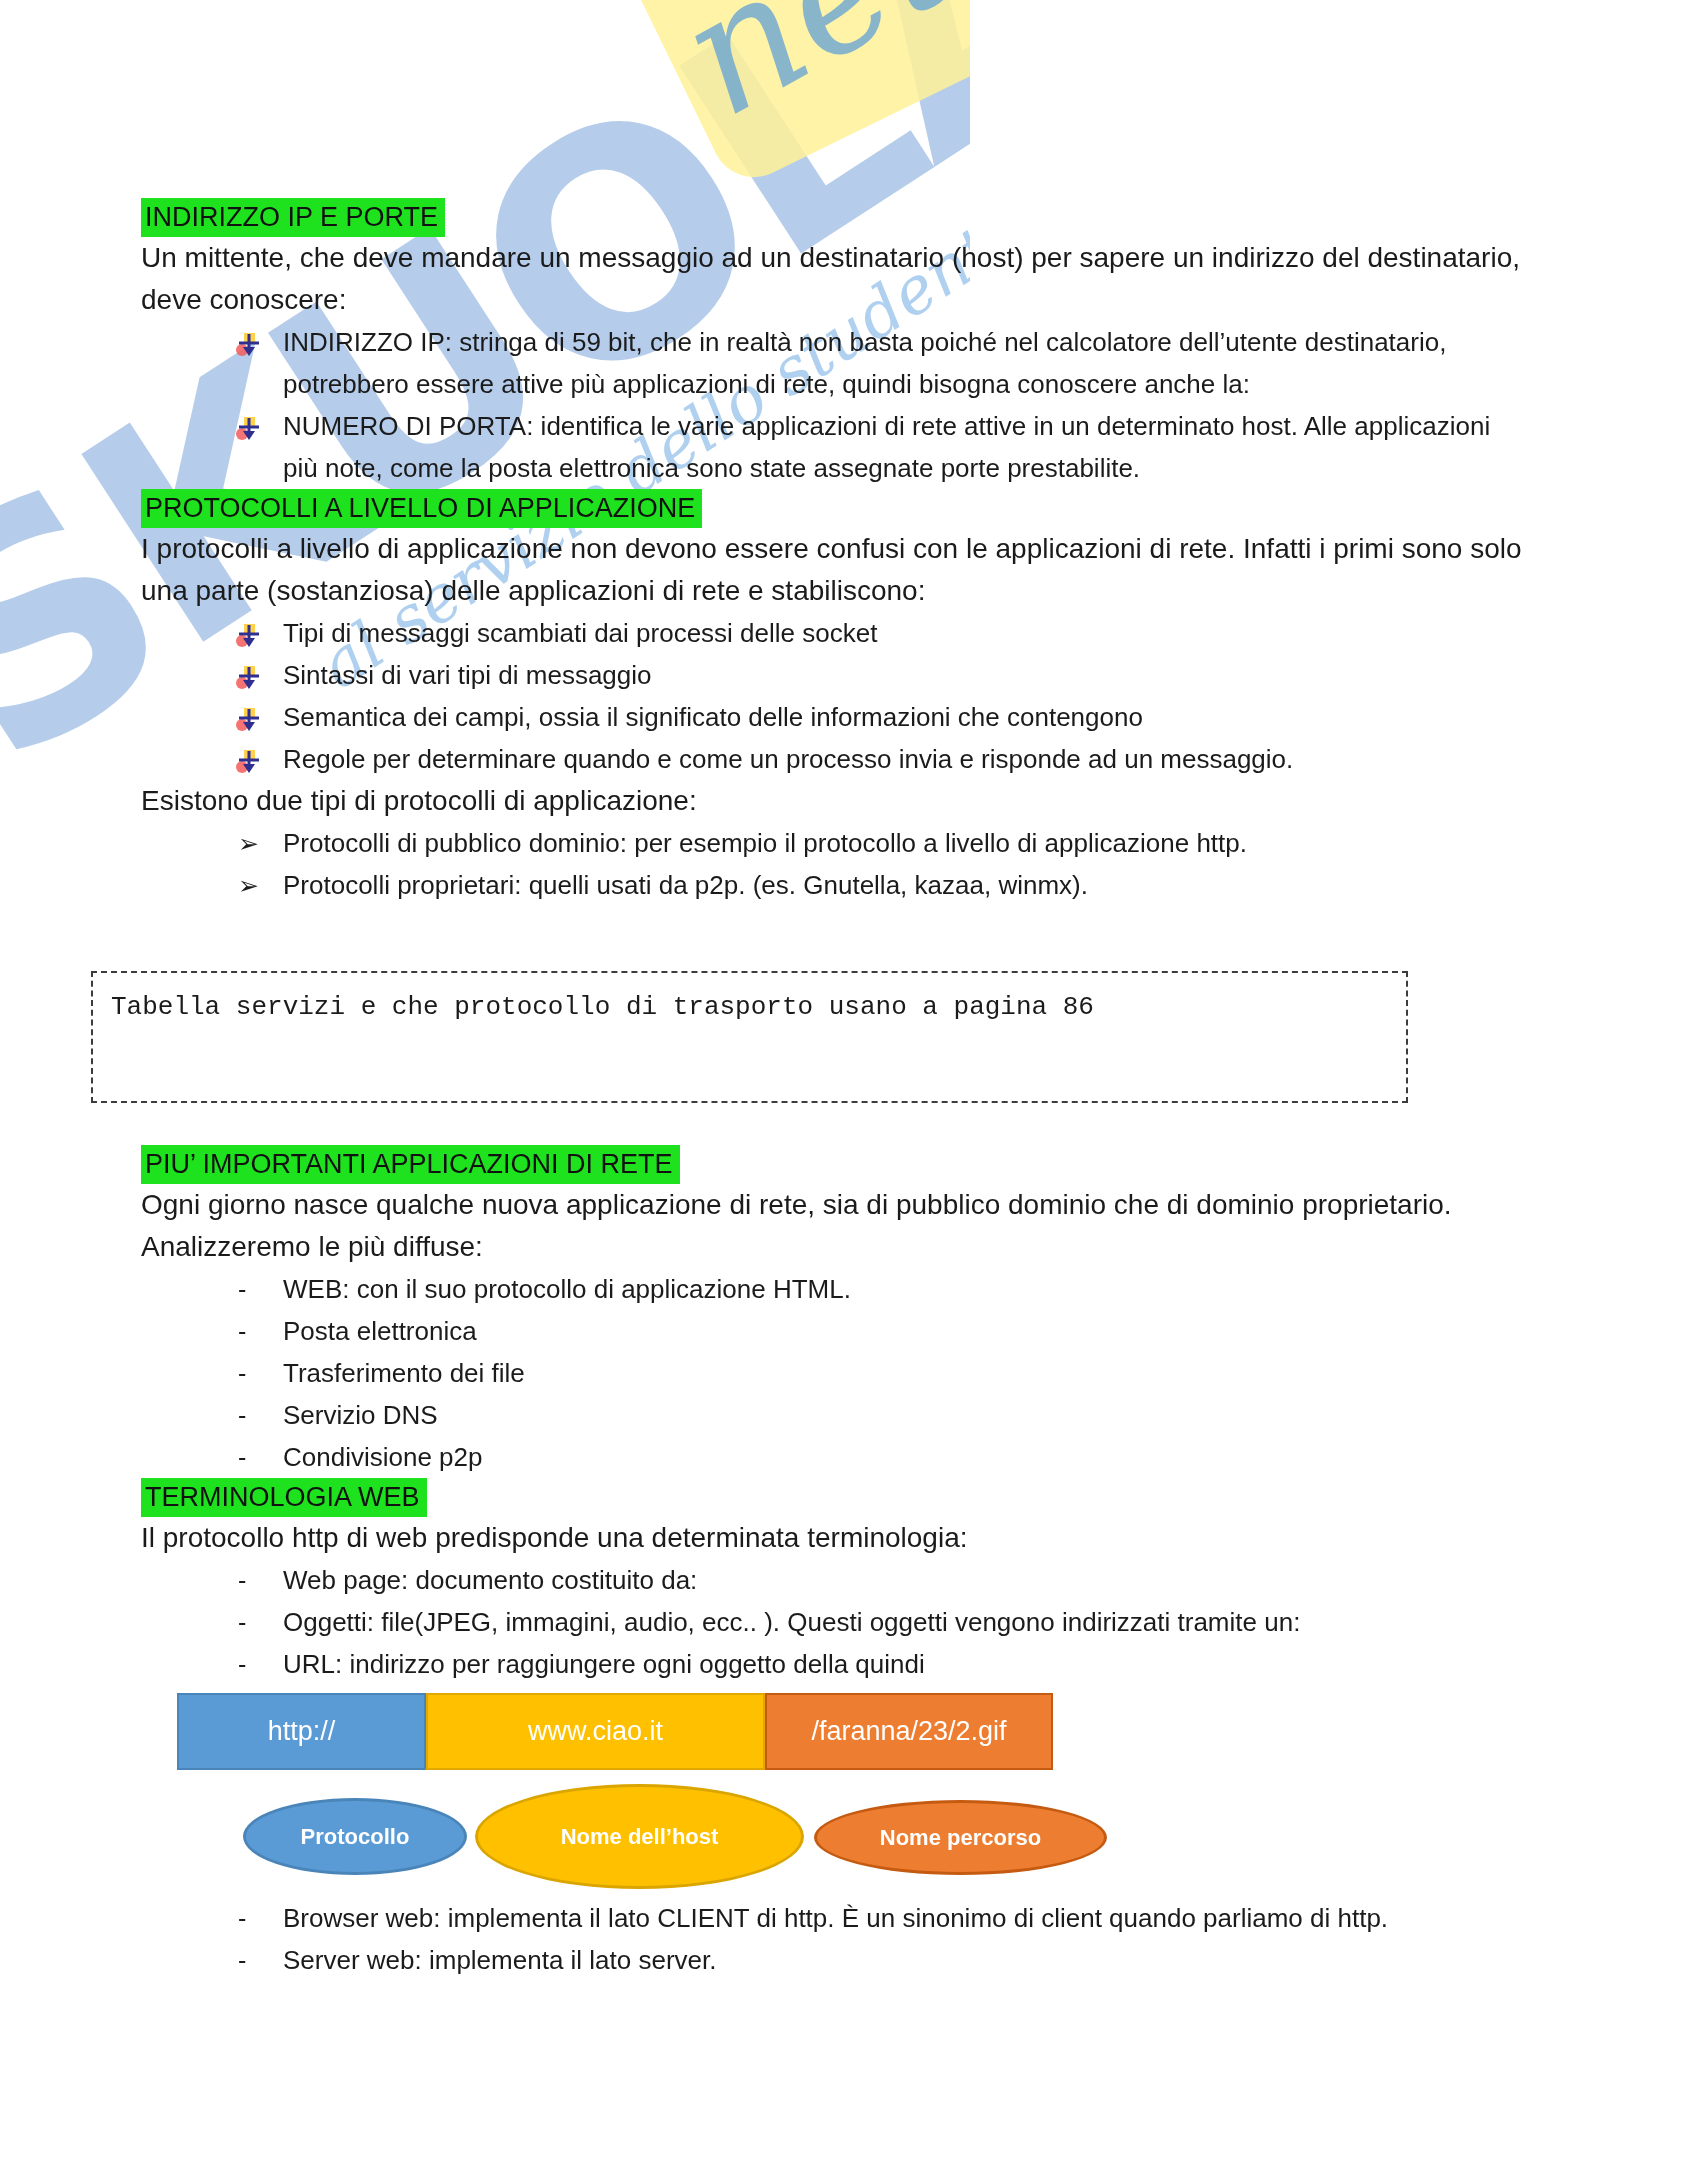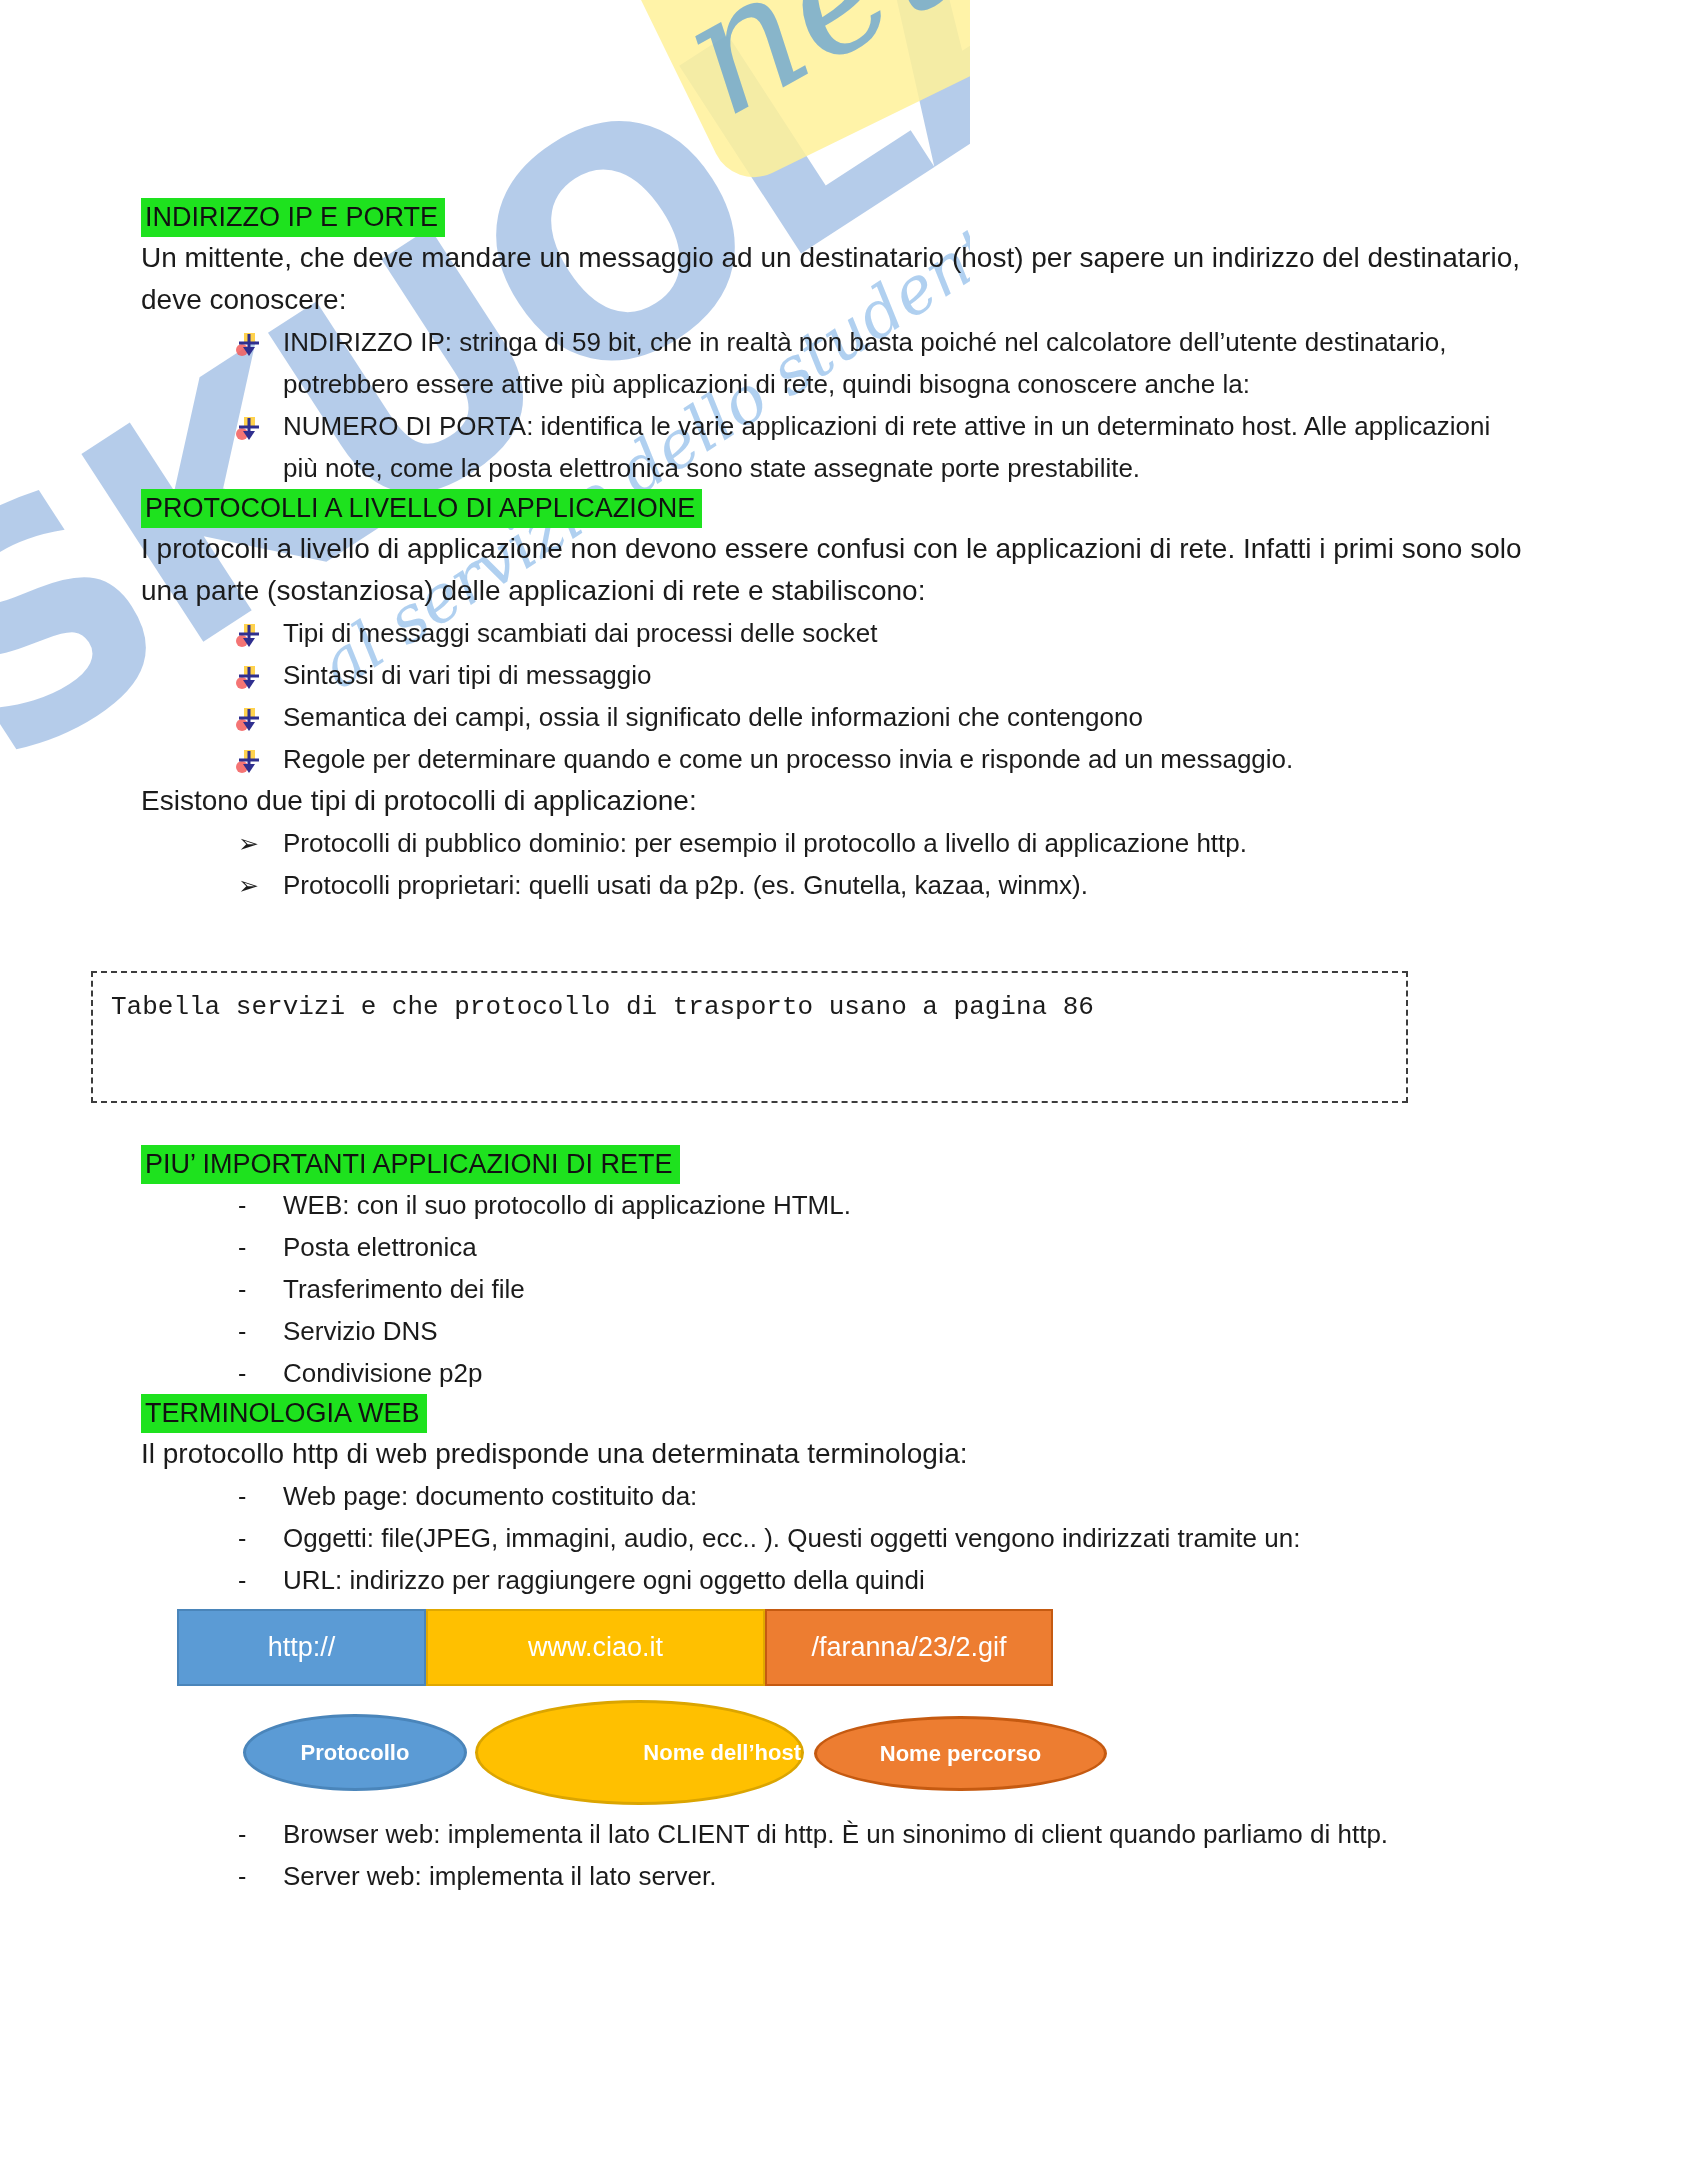--- a/index.html
+++ b/index.html
@@ -50,21 +50,21 @@
   .url-box { box-sizing:border-box; display:flex; align-items:center; justify-content:center;
              color:#fff; font-size:27px; }
   .u-blue   { width:249px; background:#5b9bd5; border:2px solid #4a85ba; }
   .u-yellow { width:339px; background:#ffc000; border:2px solid #e0a800; }
   .u-orange { width:288px; background:#ed7d31; border:2px solid #c55a11; }
 
   .label-row { position:relative; height:115px; margin-top:12px;font-weight:bold; }
   .el { position:absolute; box-sizing:border-box; border-radius:50%;
         display:flex; align-items:center; justify-content:center; color:#fff; font-size:22px; }
   .el-blue   { left:102px; top:16px; width:224px; height:77px; background:#5b9bd5; border:3px solid #4a85ba; }
-  .el-yellow { left:334px; top:2px;  width:329px; height:105px; background:#ffc000; border:3px solid #dba500;justify-content:flex-end; }
+  .el-yellow { left:334px; top:2px;  width:329px; height:105px; background:#ffc000; border:3px solid #dba500; }
   .el-orange { left:673px; top:18px; width:293px; height:75px; background:#ed7d31; border:3px solid #c55a11; }
 </style>
 </head>
 <body>
 
 <div class="page">
 
   <div class="watermark">
     <div class="wm-inner">
       <div class="wm-word">SKUOLA</div>
@@ -179,20 +179,21 @@
         <span class="marker-glyph">➢</span>
         <span>Protocolli proprietari: quelli usati da p2p. (es. Gnutella, kazaa, winmx).</span>
       </li>
     </ul>
 
     <div class="note-box">
       <span>Tabella servizi e che protocollo di trasporto usano a pagina 86</span>
     </div>
 
     <div class="hl-wrap mt-sec"><h2 class="hl">PIU’ IMPORTANTI APPLICAZIONI DI RETE</h2></div>
+    <p class="body">Ogni giorno nasce qualche nuova applicazione di rete, sia di pubblico dominio che di dominio proprietario. Analizzeremo le più diffuse:</p>
     <ul class="blist">
       <li>
         <span class="marker-glyph">-</span>
         <span>WEB: con il suo protocollo di applicazione HTML.</span>
       </li>
       <li>
         <span class="marker-glyph">-</span>
         <span>Posta elettronica</span>
       </li>
       <li>

